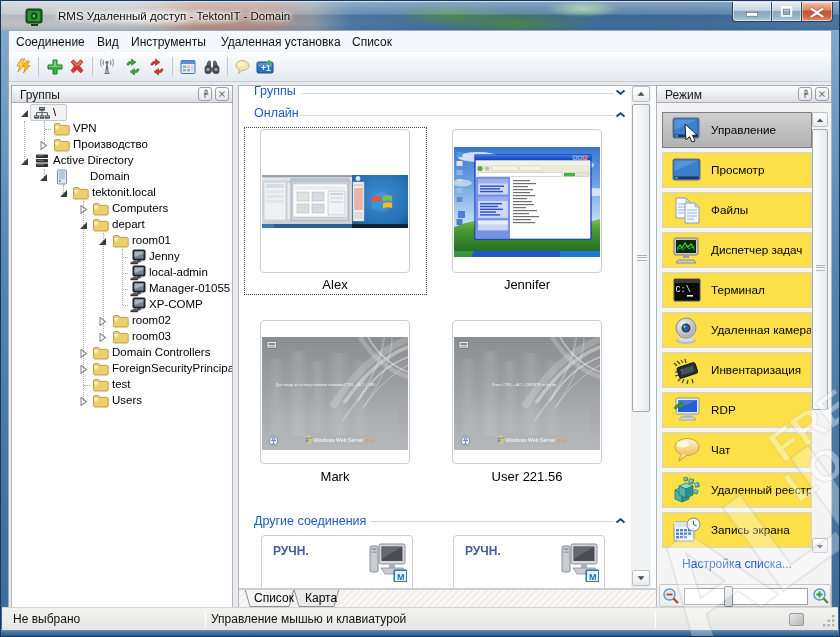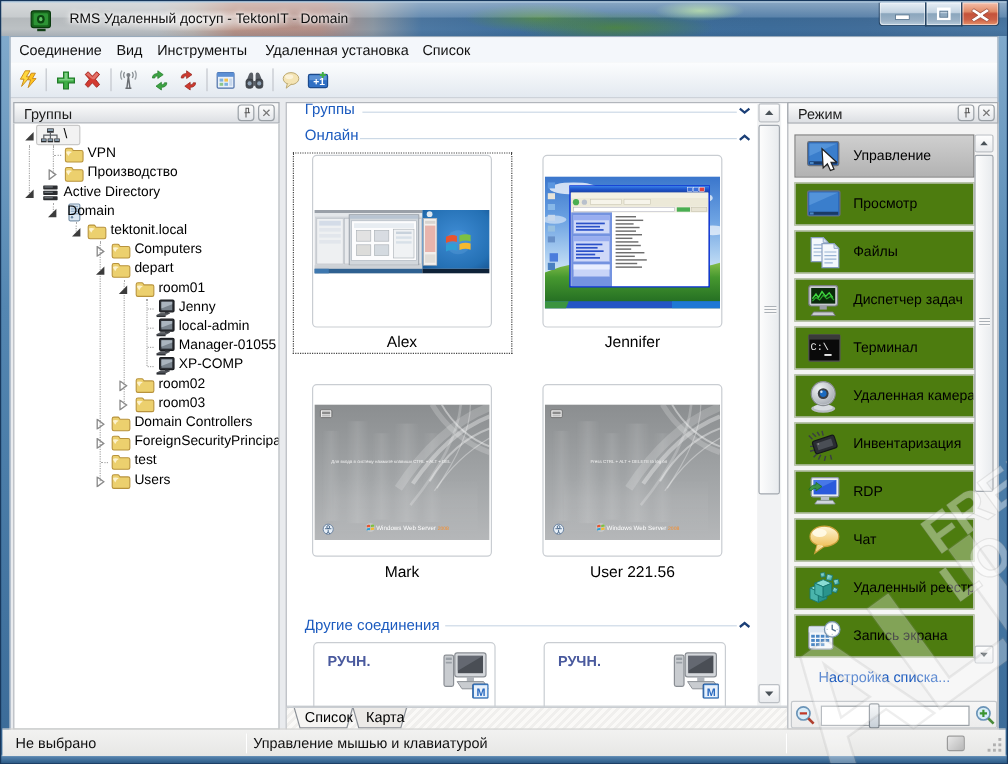--- a/index.html
+++ b/index.html
@@ -52,21 +52,21 @@
 .dotted { position:absolute; border:1px dotted #444; }
 .shot { position:absolute; }
 .shot svg { position:absolute; left:0; top:0; width:100%; height:100%; }
 #cscroll { position:absolute; left:392px; top:0; width:20px; height:502px; background:#f1f2f3; }
 .sbtn { position:absolute; left:1px; width:18px; height:16px; background:linear-gradient(180deg,#fefefe,#e9ebee); border:1px solid #bcc0c5; border-radius:2px; }
 .sbtn svg { width:100%; height:100%; }
 .sthumb { position:absolute; left:1px; width:18px; background:linear-gradient(90deg,#fdfdfd,#e8ebee); border:1px solid #a2a8af; border-radius:2px; }
 #tabstrip { position:absolute; left:0; top:502px; width:419px; height:20px;
   background:repeating-linear-gradient(135deg,#f0efed 0 2.5px,#faf9f7 2.5px 5px); border-top:1px solid #c9cdd2;}
 #rpanel { position:absolute; left:647px; top:3px; width:176px; height:523px; background:#f4f4f4; border:1px solid #b2b6bc; }
-.rbtn { position:absolute; left:5px; width:150px; height:36px; background:#4d7c0f; border:1px solid #d4d4d4; font-size:11.7px; color:#000; overflow:hidden; }
+.rbtn { position:absolute; left:5px; width:150px; height:36px; background:#fde047; border:1px solid #d4d4d4; font-size:11.7px; color:#000; overflow:hidden; }
 .rbtn.sel { background:linear-gradient(180deg,#cfcfcf,#b2b2b2); border:1px solid #7e7e7e; }
 .rbtn .ric { position:absolute; left:9px; top:3px; width:30px; height:29px; }
 .rbtn .rtx { position:absolute; left:48px; top:10px; white-space:nowrap; }
 #rlink { position:absolute; left:0; top:471px; width:160px; text-align:center; font-size:12px; color:#1c5bbf; }
 #statusbar { position:absolute; left:2px; top:607px; width:836px; height:23px; background:linear-gradient(180deg,#f2f2f1,#e7e7e5); border-top:1px solid #d4d4d2; font-size:12px; color:#111; z-index:5;}
 .sdiv { position:absolute; top:3px; width:1px; height:17px; background:#cfcfcf; border-right:1px solid #fff; }
 #wmark { position:absolute; left:618px; top:300px; width:360px; height:360px; z-index:40; pointer-events:none; overflow:visible;}
 </style></head>
 <body>
 <div id="frame"></div>
@@ -250,21 +250,21 @@
               <path d="M8 1 L8 8 L1 8 Z" fill="#3c3c3c"></path>
             </svg>
             <svg class="ticn" style="left:41px" viewBox="0 0 18 16">
               <rect x="4.5" y="1" width="9" height="14" rx="1" fill="#dce8f2" stroke="#7a94ac"></rect>
               <rect x="6" y="2.5" width="6" height="1.2" fill="#9ab4cc"></rect>
               <rect x="6" y="4.5" width="6" height="1.2" fill="#9ab4cc"></rect>
               <rect x="6" y="6.5" width="6" height="1.2" fill="#9ab4cc"></rect>
               <rect x="6" y="8.5" width="6" height="1.2" fill="#9ab4cc"></rect>
               <circle cx="7" cy="12" r="1" fill="#6a86a0"></circle>
             </svg>
-            <span class="ttext" style="left:44px">Domain</span>
+            <span class="ttext" style="left:78px">Domain</span>
           </div>
           <div class="trow" style="left:0;top:82px;width:222px">
             <svg class="exp" style="left:47px" viewBox="0 0 9 9">
               <path d="M8 1 L8 8 L1 8 Z" fill="#3c3c3c"></path>
             </svg>
             <svg class="ticn" style="left:60px" viewBox="0 0 18 16">
               <path d="M1.5 4 Q1.5 2.6 2.9 2.6 L6.2 2.6 Q7 2.6 7.4 3.4 L8 4.4 L14.8 4.4 Q16.2 4.4 16.2 5.8 L16.2 12.6 Q16.2 14 14.8 14 L2.9 14 Q1.5 14 1.5 12.6 Z" fill="#ecd06e" stroke="#b8933c" stroke-width=".9"></path>
               <path d="M2.3 5.2 Q5 4.6 7 5.6 Q5 6.4 4 9 Q3 7 2.3 6.4 Z" fill="#fff8e0" opacity=".85"></path>
             </svg>
             <span class="ttext" style="left:80px">tektonit.local</span>

